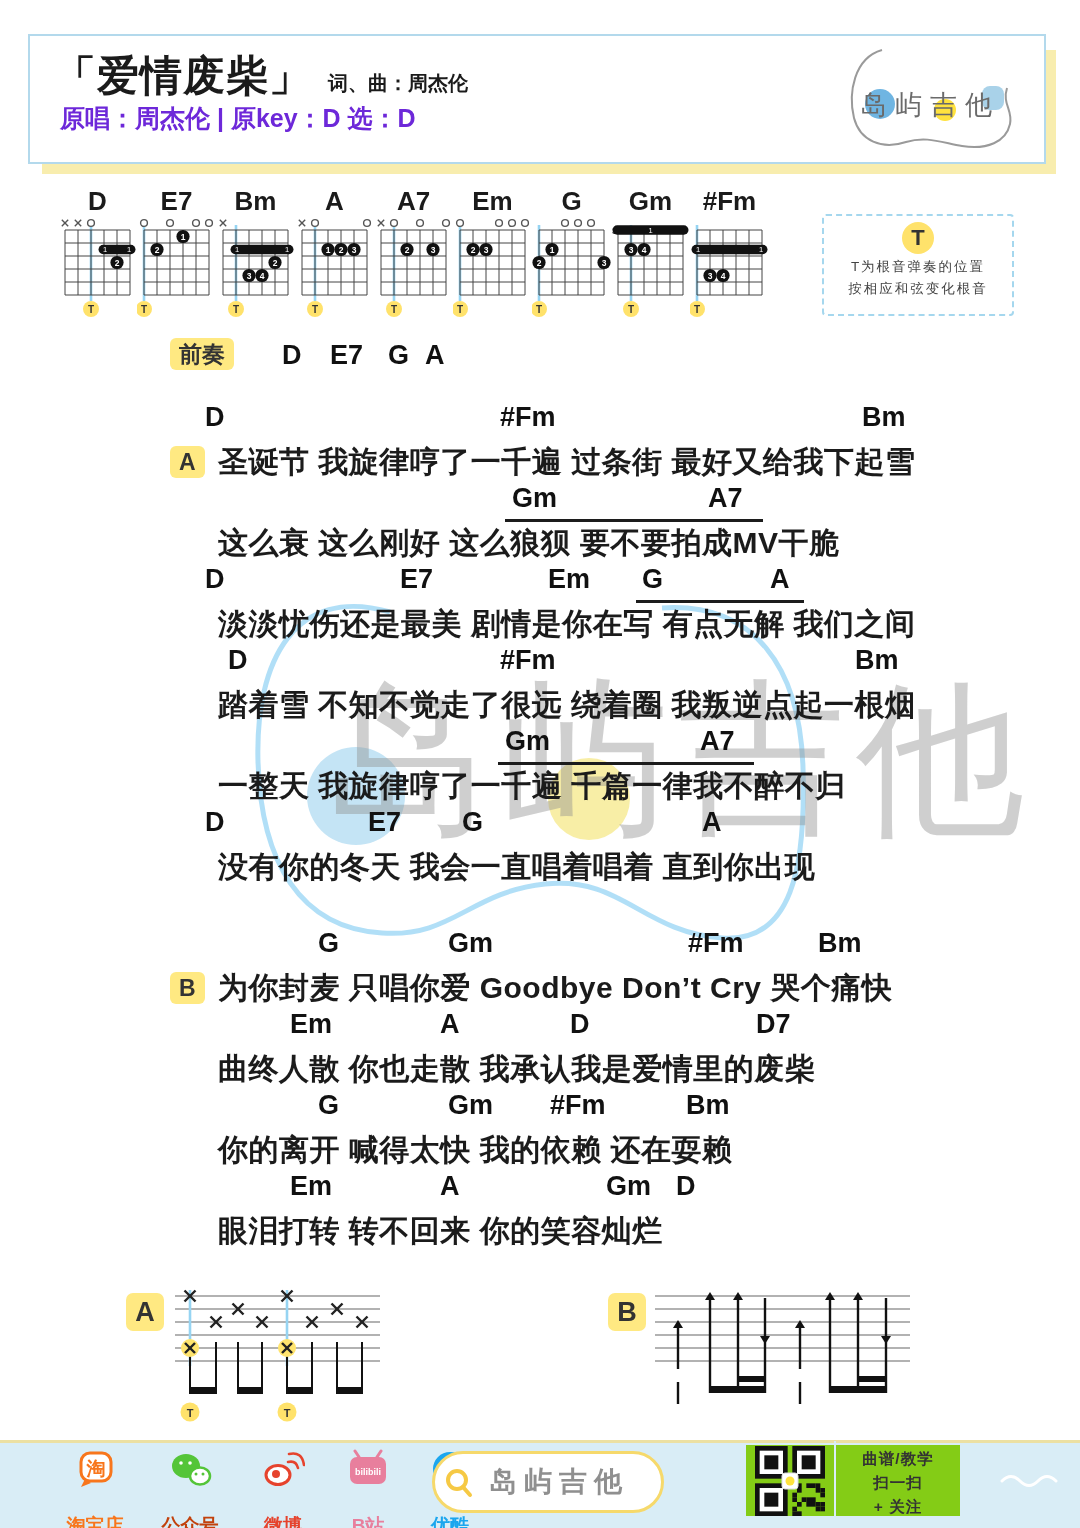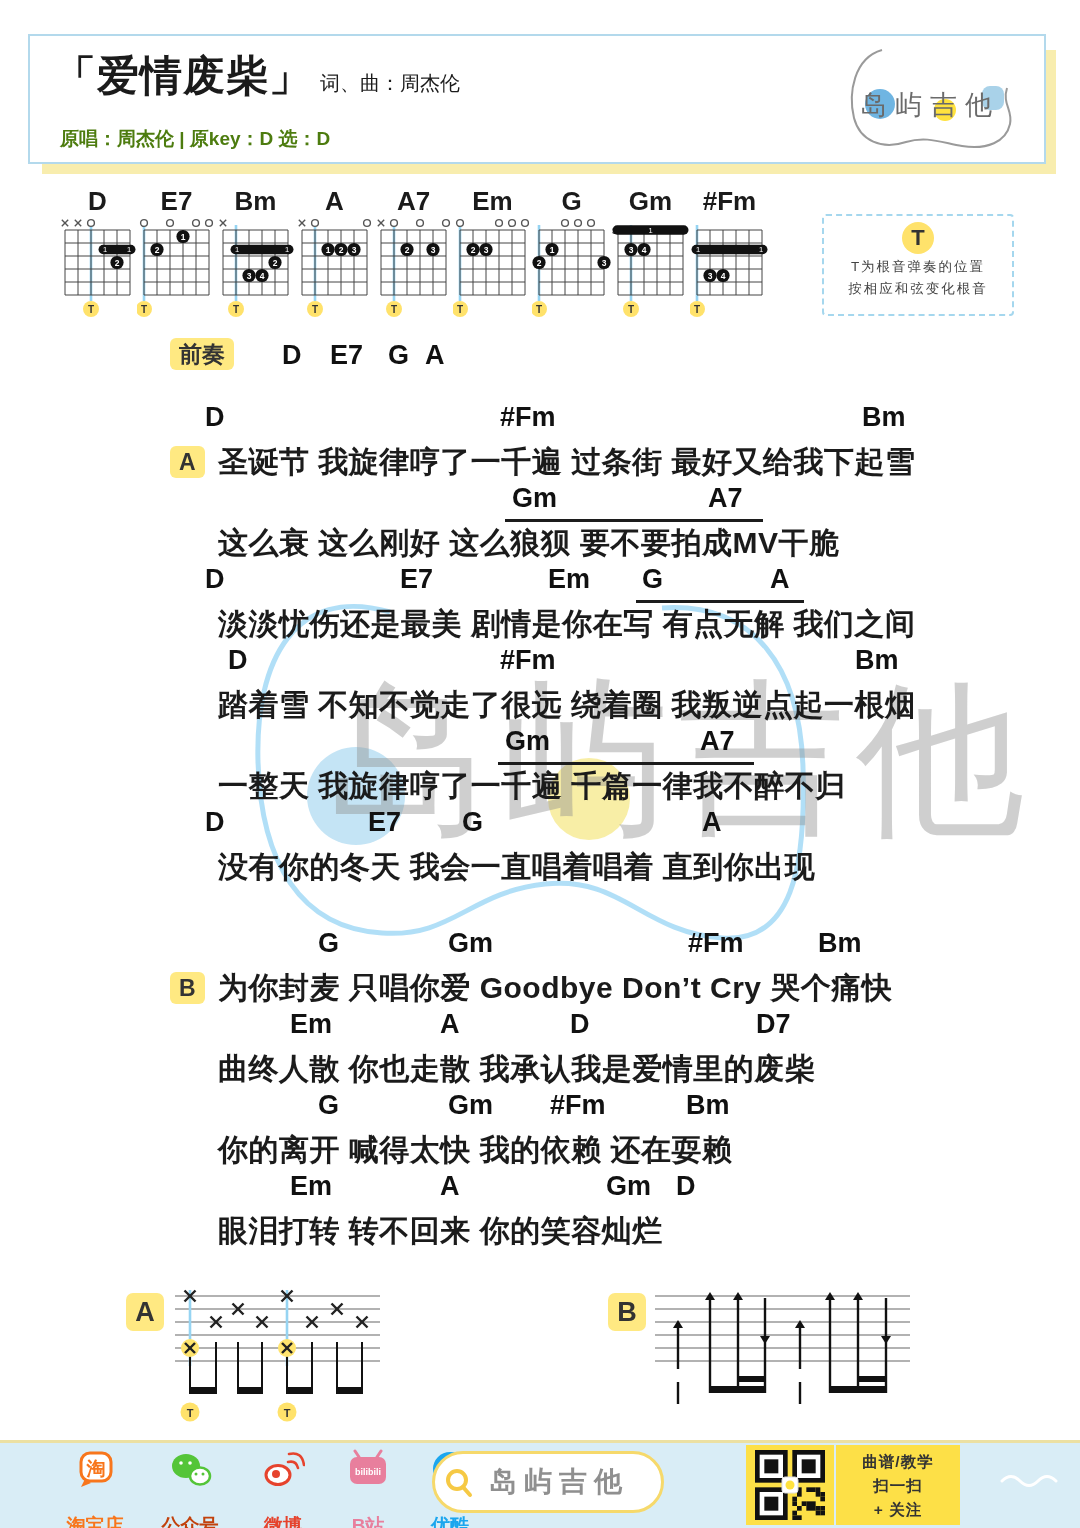--- a/index.html
+++ b/index.html
@@ -4,22 +4,22 @@
 <style>
   html,body{margin:0;padding:0;background:#e9e9e9;}
   #sheet{position:relative;width:1080px;height:1528px;background:#ffffff;overflow:hidden;
          font-family:"Liberation Sans",sans-serif;color:#1b1b1b;}
   
   #header-shadow{position:absolute;left:42px;top:50px;width:1014px;height:124px;background:#f8edae;}
   #header-card{position:absolute;left:28px;top:34px;width:1014px;height:126px;background:#fff;
                border:2px solid #b3d9ec;}
   #title-row{position:absolute;left:24px;top:12px;white-space:nowrap;}
   #page-title{font-size:42px;font-weight:bold;letter-spacing:1px;}
-  #title-credit{font-size:20px;font-weight:normal;margin-left:8px;}
-  #subtitle{position:absolute;left:30px;top:90px;font-size:19px;font-weight:bold;color:#4d7c0f;}
+  #title-credit{font-size:20px;font-weight:bold;margin-left:16px;}
+  #subtitle{position:absolute;left:30px;top:66px;font-size:25px;font-weight:bold;color:#6d28d9;}
   #logo{position:absolute;right:22px;top:2px;}
   
   #chord-row{position:absolute;left:58px;top:186px;display:flex;}
   .chord-cell{width:79px;text-align:center;}
   .chord-cell .cname{font-size:26px;font-weight:600;height:30px;line-height:30px;}
   
   #note-box{position:absolute;left:822px;top:214px;width:188px;height:98px;border:2px dashed #a5d7ee;
             border-radius:4px;background:#fff;text-align:center;}
   #note-t{display:inline-block;margin-top:6px;width:32px;height:32px;border-radius:50%;background:#ffe26b;
           font-size:22px;line-height:32px;font-weight:bold;color:#333;}
@@ -41,21 +41,21 @@
   .pat-badge{position:absolute;background:#ffe982;border-radius:7px;width:38px;height:38px;
              font-size:27px;font-weight:600;color:#333;text-align:center;line-height:38px;}
   
   #footer-divider{position:absolute;left:0;top:1440px;width:1080px;height:3px;background:#ece0a2;}
   #footer{position:absolute;left:0;top:1443px;width:1080px;height:85px;background:#d9edf6;}
   .flink{position:absolute;top:6px;width:90px;text-align:center;cursor:pointer;}
   .flink .flabel{font-size:19px;font-weight:600;margin-top:18px;}
   #search-pill{position:absolute;left:432px;top:8px;width:226px;height:56px;background:#fff;
                border:3px solid #f6d96b;border-radius:31px;display:flex;align-items:center;}
   #search-text{font-size:28px;color:#8f8f8f;letter-spacing:7px;font-weight:600;margin-left:8px;}
-  #qr-panel{position:absolute;left:746px;top:2px;width:214px;height:80px;background:#fde047;display:flex;}
+  #qr-panel{position:absolute;left:746px;top:2px;width:214px;height:71px;background:#84cc16;display:flex;align-items:center;}
   #qr-box{width:88px;height:80px;display:flex;align-items:center;justify-content:center;border-right:2px solid #d9edf6;}
   #qr-text{flex:1;text-align:center;padding-top:5px;}
   .qr-line{font-size:15.5px;color:#333;font-weight:600;line-height:24px;letter-spacing:1px;}
 </style>
 </head>
 <body>
 
 <div id="sheet">
 
   <div id="watermark">

